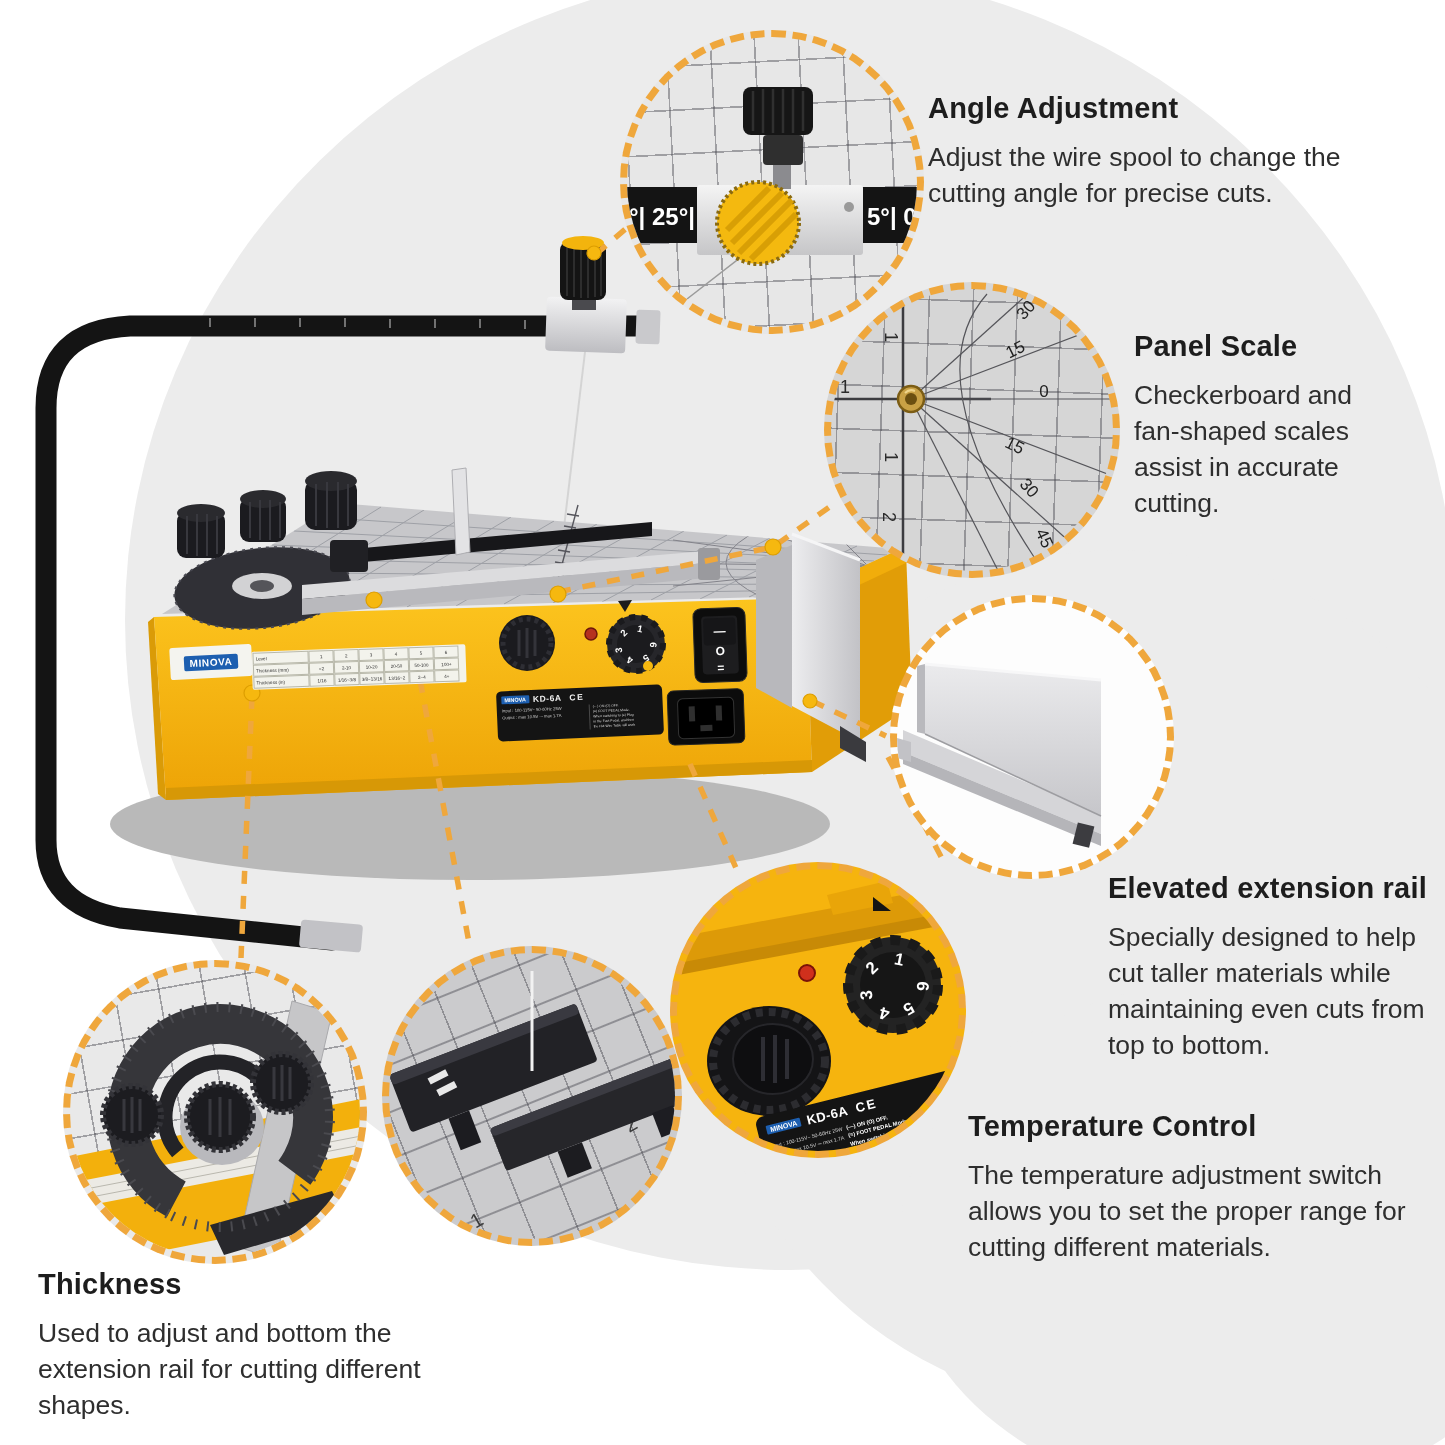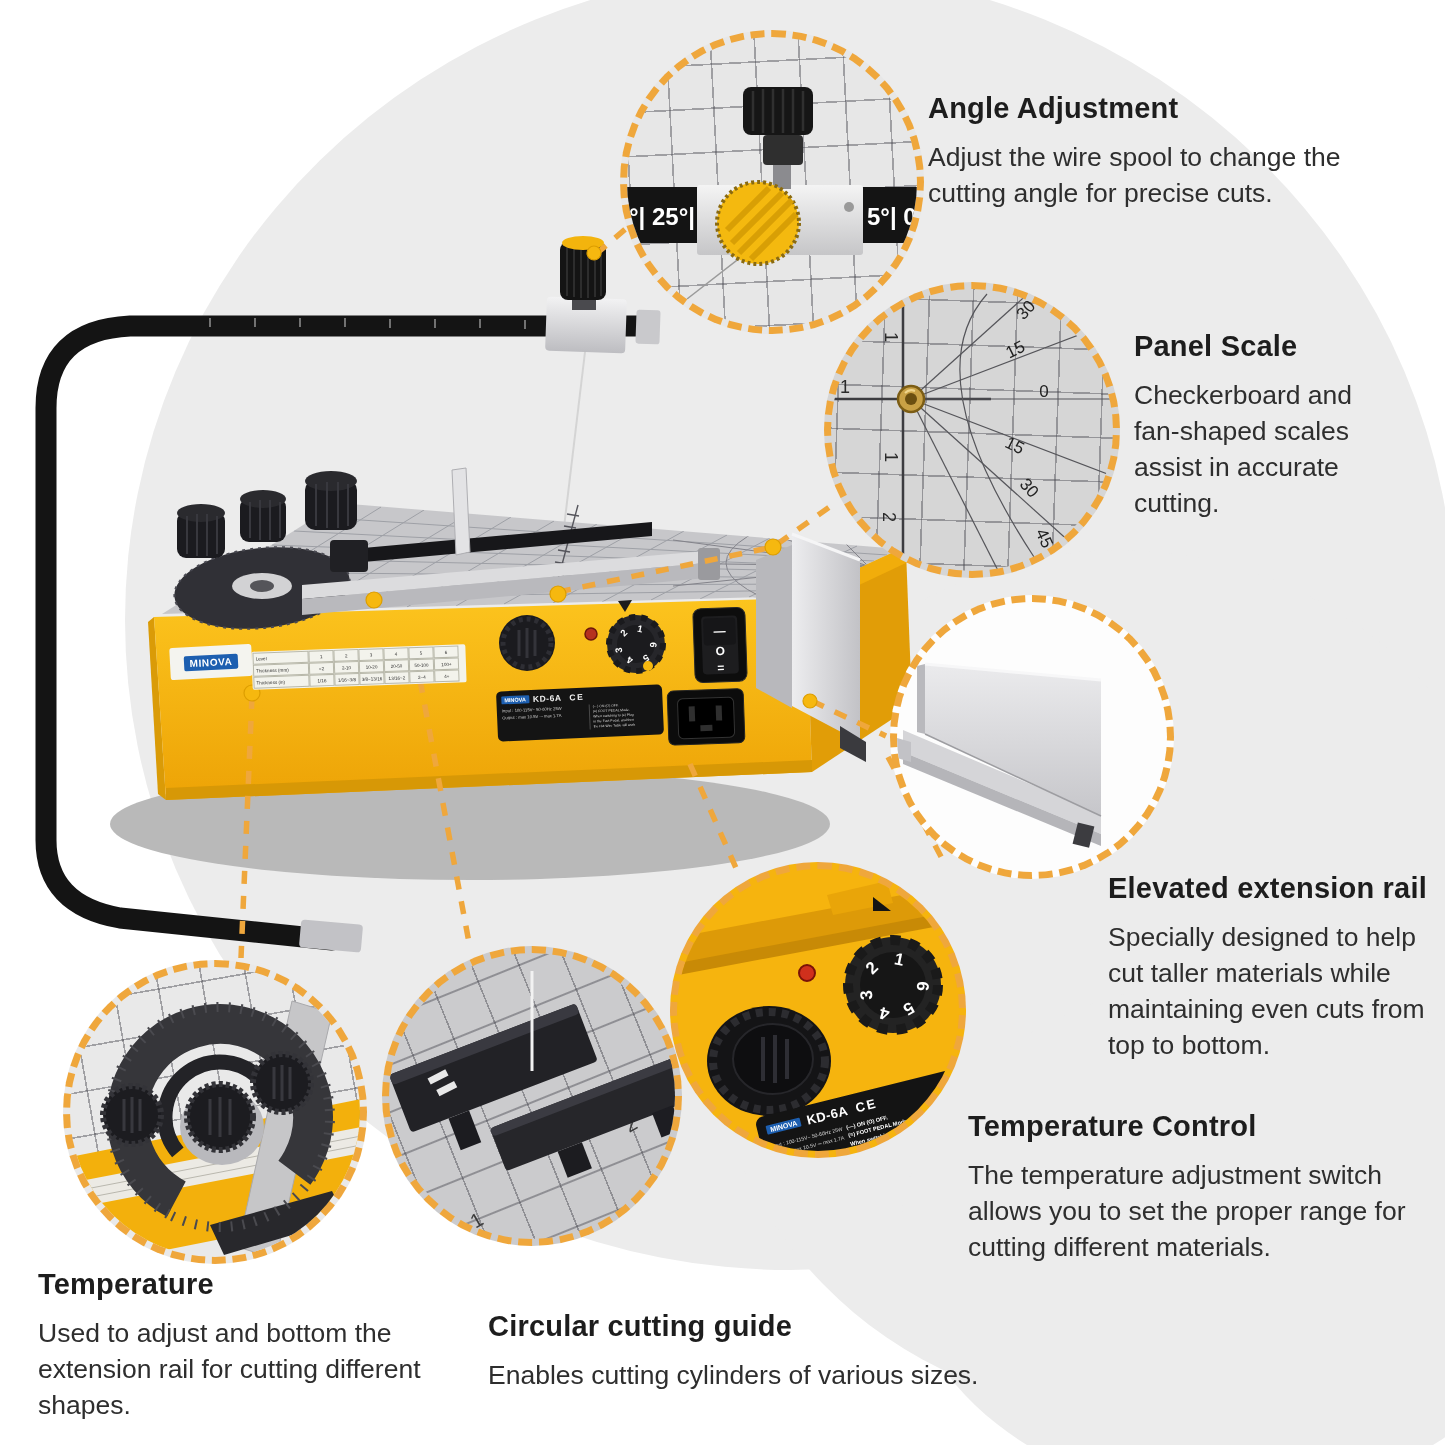--- a/index.html
+++ b/index.html
@@ -561,22 +561,18 @@
     <h3>Elevated extension rail</h3>
     <p>Specially designed to help cut taller materials while maintaining even cuts from top to bottom.</p>
   </div>
 
   <div class="tblock" style="left:968px;top:1110px;width:480px;">
     <h3>Temperature Control</h3>
     <p>The temperature adjustment switch allows you to set the proper range for cutting different materials.</p>
   </div>
 
   <div class="tblock" style="left:38px;top:1268px;width:420px;">
-    <h3>Temperature</h3>
+    <h3>Thickness</h3>
     <p>Used to adjust and bottom the extension rail for cutting different shapes.</p>
   </div>
 
-  <div class="tblock" style="left:488px;top:1310px;width:620px;">
-    <h3>Circular cutting guide</h3>
-    <p>Enables cutting cylinders of various sizes.</p>
-  </div>
 
 </div>
 
 </body></html>

